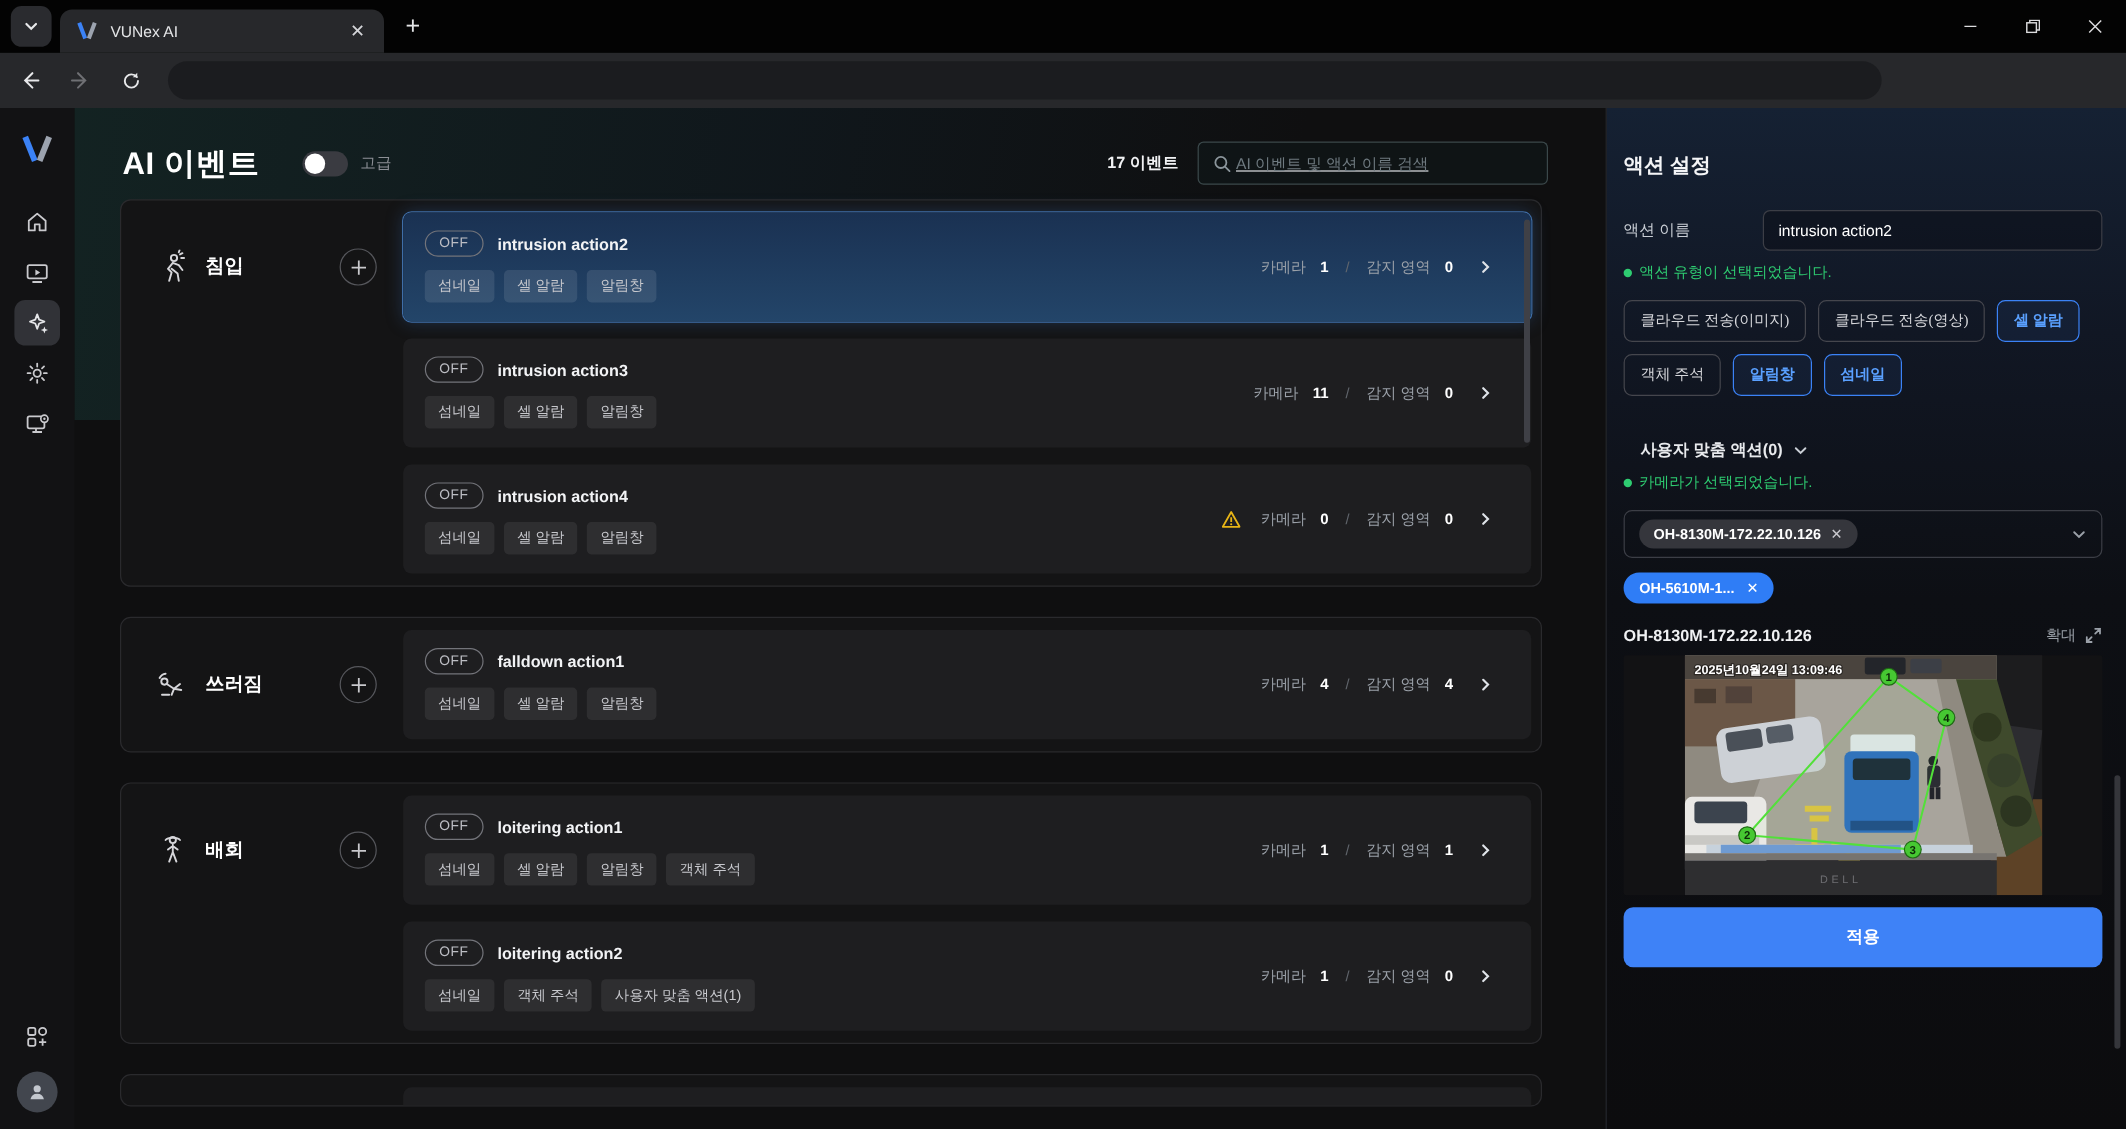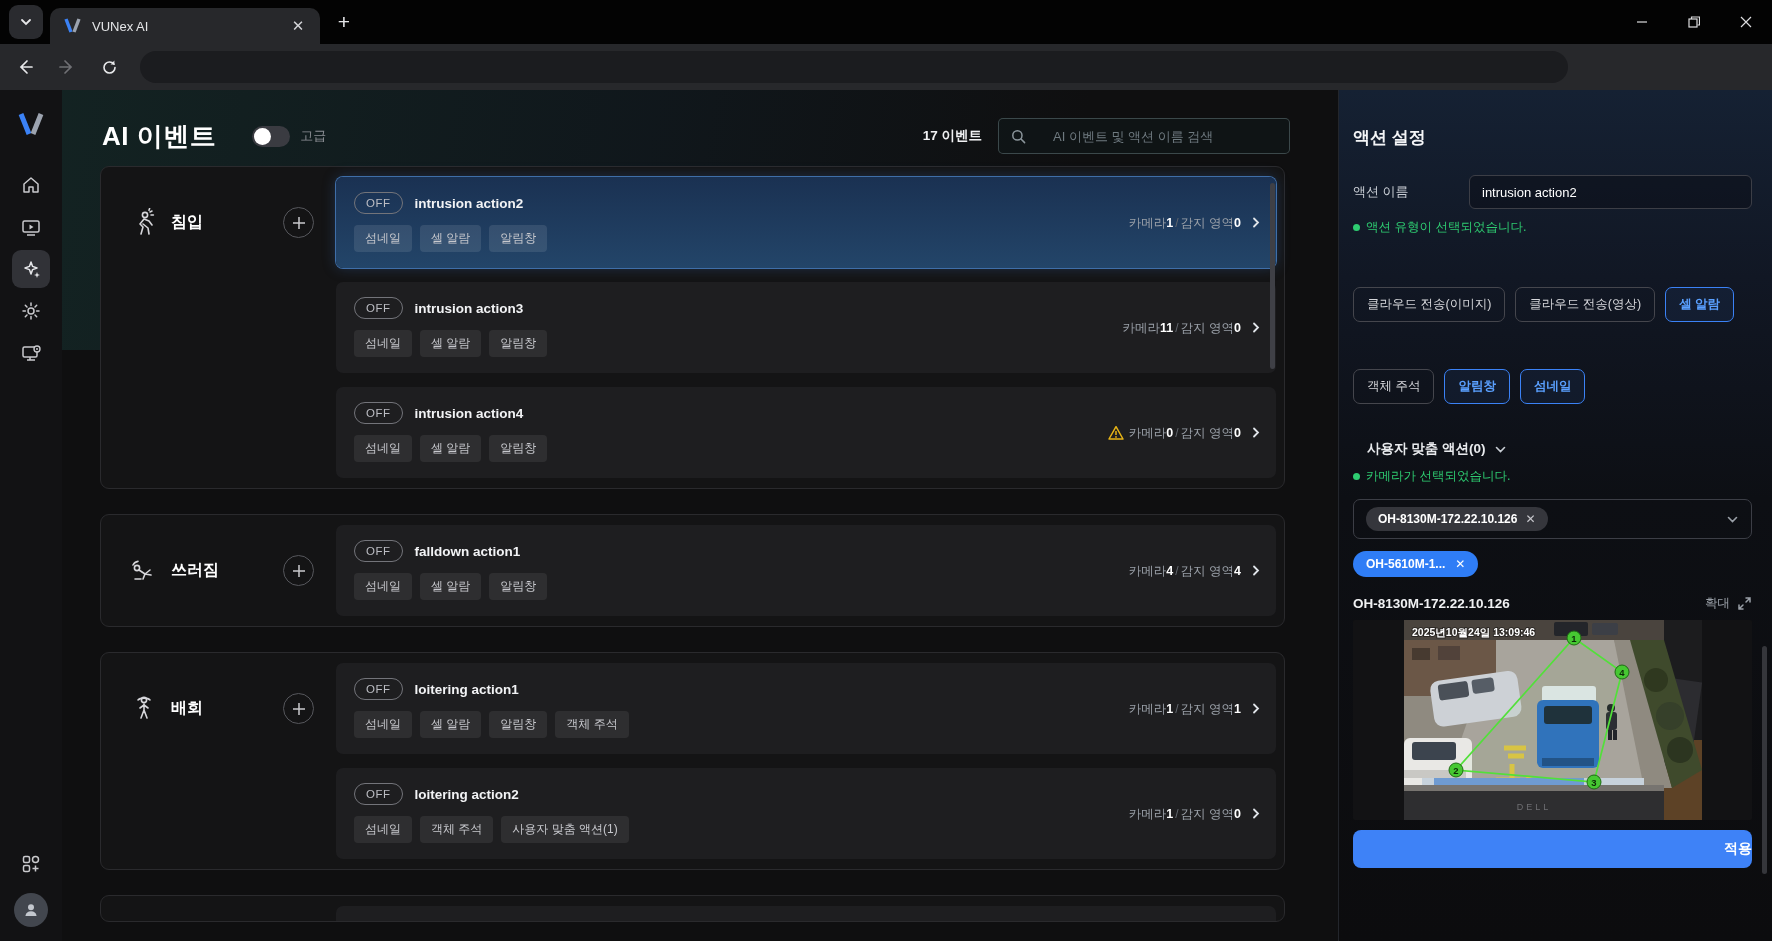--- a/index.html
+++ b/index.html
@@ -34,40 +34,40 @@
   .main::before { content:""; position:absolute; left:0; top:0; width:100%; height:260px; pointer-events:none;
     background:linear-gradient(100deg, rgba(23,54,52,.50) 0%, rgba(18,40,52,.32) 45%, rgba(12,18,24,0) 78%); }
   .main-header { position:relative; display:flex; align-items:center; padding:28px 48px 0 40px; }
   .page-title { font-size:26px; font-weight:700; letter-spacing:.5px; color:#fff; }
   .switch { position:relative; width:38px; height:21px; border-radius:11px; background:#3a3b41; margin-left:36px; }
   .switch .knob { position:absolute; left:2px; top:2px; width:17px; height:17px; border-radius:50%; background:#fff; }
   .adv-label { margin-left:10px; font-size:13px; color:#8d9096; }
   .hdr-right { margin-left:auto; display:flex; align-items:center; }
   .event-count { font-size:13.5px; font-weight:700; color:#f0f1f3; margin-right:16px;text-align:center; }
   .searchbox { width:292px; height:36px; border:1px solid rgba(142,172,176,.35); border-radius:5px; background:rgba(16,26,28,.45); display:flex; align-items:center; padding:0 12px; }
-  .searchbox input { flex:1; margin-left:27px; border:none; outline:none; background:transparent; color:#dfe1e4; font-size:13px; font-family:inherit; }
+  .searchbox input { flex:1; margin-left:4px; border:none; outline:none; background:transparent; color:#dfe1e4; font-size:13px; font-family:inherit;text-decoration:underline; }
   .searchbox input::placeholder { color:#6f7a80; }
 
   
   .group { position:relative; width:1185px; margin:0 0 0 38px; background:#141415; border:1px solid #2a2a2d; border-radius:9px; }
   .g1 { margin-top:12px; }
   .group + .group { margin-top:25px; }
   .group-side { position:absolute; left:0; top:10px; width:235px; height:91px; display:flex; align-items:center; padding:0 22px 0 28px; }
   .gname { font-size:16px; font-weight:700; color:#fff; margin-left:12px; }
   .plus-btn { margin-left:auto; width:31px; height:31px; border-radius:50%; border:1.4px solid #56575c; background:transparent; color:#c9c9cd; display:flex; align-items:center; justify-content:center; }
   .rows { margin-left:235px; padding:10px 8px 10px 0; display:flex; flex-direction:column; gap:14px; }
   .row { position:relative; height:91px; border-radius:7px; background:#1e1e20; padding:15px 18px; }
   .row.selected { background:linear-gradient(180deg,#1a3152 0%,#234569 100%); box-shadow:0 0 0 1px #3f6ea8, 0 0 14px rgba(56,110,180,.35); }
   .row-top { display:flex; align-items:center; }
   .off-pill { display:inline-flex; align-items:center; justify-content:center; min-width:46px; height:22px; padding:0 11px; border:1.4px solid #73747a; border-radius:12px; font-size:11.5px; letter-spacing:.5px; color:#bcbdc3; }
   .row-name { margin-left:12px; font-size:13.5px; font-weight:600; color:#f2f3f5; }
   .row-tags { display:flex; gap:8px; margin-top:11px; }
   .tag { background:rgba(255,255,255,.075); border-radius:4px; padding:5px 11px; font-size:12px; color:#c7c8cd; }
   .row.selected .tag { background:rgba(255,255,255,.10); }
-  .row-meta { position:absolute; right:14px; top:50%; transform:translateY(-50%); display:flex; align-items:center; gap:0;justify-content:center; }
+  .row-meta { position:absolute; right:32px; top:50%; transform:translateY(-50%); display:flex; align-items:center; gap:12px;justify-content:center; }
   .meta-label { font-size:12.5px; color:#9ba1a9; }
   .meta-num { font-size:12.5px; font-weight:700; color:#fff; }
   .meta-sep { font-size:12px; color:#62676e; margin:0 2px; }
   .meta-chevron { margin-left:9px; display:flex; }
   .warn { margin-right:5px; display:flex; }
   .group-partial { height:27px; overflow:hidden; margin-top:16px; }
   .stub-row { margin-left:235px; margin-top:10px; height:60px; border-radius:7px; background:#1e1e20; margin-right:8px; }
   .main-scroll { position:absolute; left:1270px; top:93px; width:5px; height:186px; border-radius:3px; background:#3f4046; }
 
   
@@ -79,34 +79,34 @@
   .pswitch { position:relative; width:40px; height:22px; border-radius:11px; background:#2f7df6; }
   .pswitch .knob { position:absolute; right:2px; top:2px; width:18px; height:18px; border-radius:50%; background:#fff; }
   .text-input { flex:1; height:34px; border:1px solid #3c3e46; border-radius:6px; background:rgba(8,10,14,.35); color:#fff; font-size:13px; font-family:inherit; padding:0 12px; outline:none; }
   .sect-head { display:flex; align-items:center; margin-top:30px; }
   .sect-title { font-size:15px; font-weight:700; color:#f2f3f5; }
   .sect-chevron { margin-left:auto; display:flex; }
   .status-line { display:flex; align-items:center; gap:6px; margin-top:10px; }
   .status-dot { width:7px; height:7px; border-radius:50%; background:#2ecc71; }
   .status-text { font-size:12.5px; color:#2ecc71; }
   .type-btns { display:flex; flex-wrap:wrap; gap:10px; margin-top:14px; }
-  .type-btn { border:1px solid #45464d; border-radius:7px; background:transparent; padding:8px 13px; font-size:12.5px; color:#d6d7db; font-family:Liberation Sans, sans-serif;margin-top:37px; }
+  .type-btn { border:1px solid #45464d; border-radius:7px; background:transparent; padding:8px 13px; font-size:12.5px; color:#d6d7db; font-family:Liberation Serif, serif; }
   .type-btn.sel { border-color:#3b82f6; color:#5aa0ff; font-weight:700; background:rgba(59,130,246,.08); }
   .custom-row { display:flex; align-items:center; gap:8px; margin-top:36px; padding-left:14px; }
   .custom-label { font-size:13.5px; font-weight:600; color:#e8eaed; }
   .cam-select { margin-top:14px; height:40px; border:1px solid #3c3e46; border-radius:7px; display:flex; align-items:center; padding:0 12px; }
   .sel-chip { display:flex; align-items:center; gap:8px; background:#35363c; border-radius:13px; padding:5px 12px; font-size:12px; font-weight:700; color:#fff; }
   .chip-x { font-size:12px; color:#c9c9ce; }
   .blue-chip { margin-top:12px; display:inline-flex; align-items:center; gap:10px; background:#2f7df6; border-radius:14px; padding:6px 13px; font-size:12px; font-weight:600; color:#fff; }
   .cam-label-row { display:flex; align-items:center; margin-top:18px; }
   .cam-name { font-size:13.5px; font-weight:600; color:#f0f1f3; }
   .zoom-tools { margin-left:auto; display:flex; align-items:center; gap:7px; }
   .zoom-label { font-size:12.5px; color:#9aa0a8; }
   .preview { margin-top:8px; height:200px; background:#121214; border-radius:2px; display:flex; justify-content:center; }
-  .apply-btn { margin-top:10px; width:100%; height:38px; border:none; border-radius:8px; background:#3e82f7; color:#fff; font-size:14px; font-weight:700; font-family:Liberation Mono, monospace;text-align:right; }
+  .apply-btn { margin-top:10px; width:100%; height:50px; border:none; border-radius:8px; background:#3e82f7; color:#fff; font-size:14px; font-weight:700; font-family:Liberation Mono, monospace; }
   .panel-scroll { position:absolute; left:1762px; top:556px; width:5px; height:228px; border-radius:3px; background:#35363b; }
   svg { display:block; }
 </style>
 </head>
 <body>
 
 <div class="stage">
 
   <div class="tabstrip">
     <div class="tab-menu-btn">

